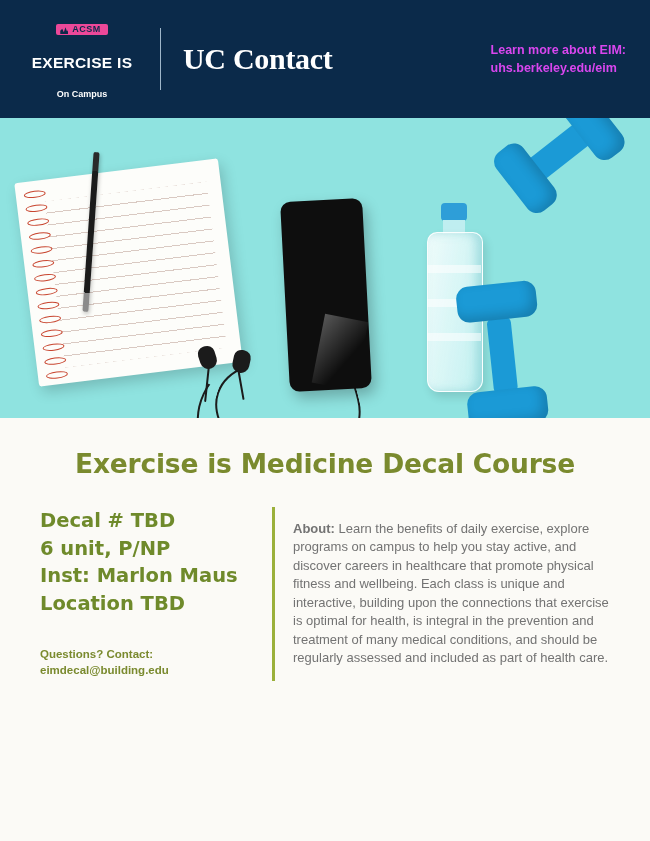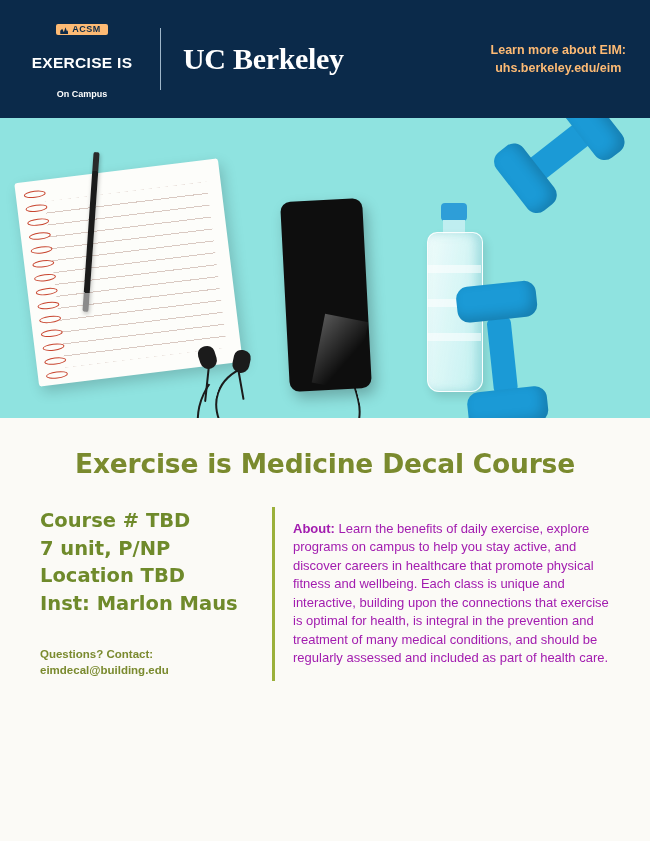--- a/index.html
+++ b/index.html
@@ -28,21 +28,21 @@
   .eim-logo {
     color: #ffffff;
     line-height: 1;
     width: 116px;
     text-align: center;
   }
   .eim-acsm {
     font-size: 9px;
     font-weight: bold;
     letter-spacing: .5px;
-    background: #fdba74;
+    background: #ec4899;
     color: #0b2a4a;
     display: inline-block;
     padding: 1px 7px 1px 16px;
     border-radius: 2px;
     position: relative;
   }
   .eim-acsm:before {
     content: "";
     position: absolute;
     left: 4px;
@@ -81,22 +81,22 @@
   }
   .uc-berkeley {
     color: #ffffff;
     font-size: 30px;
     font-weight: bold;
     letter-spacing: -.3px;
     font-family: "Liberation Serif", serif;
   }
   .header-right {
     margin-left: auto;
-    text-align: center;
-    color: #fdba74;
+    text-align: left;
+    color: #d946ef;
     font-size: 12.5px;
     font-weight: bold;
     line-height: 1.45;
   }
 
   
   .hero {
     position: relative;
     height: 300px;
     background: #8fe3e0;
@@ -320,37 +320,37 @@
     font-size: 11.5px;
     font-weight: bold;
     line-height: 1.45;
   }
   .col-right {
     flex: 1;
     border-left: 3px solid #9bb03a;
     padding-left: 18px;
   }
   .about {
-    color: #a21caf;
+    color: #737373;
     font-size: 13px;
     line-height: 1.42;
   }
   .about b { font-weight: bold; }
 </style>
 </head>
 <body>
 
 <div class="header">
   <div class="eim-logo">
     <div class="eim-acsm">ACSM</div>
     <div class="eim-line1">EXERCISE IS</div>
     <div class="eim-line3">On Campus</div>
   </div>
   <div class="divider-v"></div>
-  <div class="uc-berkeley">UC Berkeley</div>
+  <div class="uc-berkeley">UC Contact</div>
   <div class="header-right">
     <div>Learn more about EIM:</div>
     <div>uhs.berkeley.edu/eim</div>
   </div>
 </div>
 
 <div class="hero">
   <div class="notebook">
     <div class="lines"></div>
     <div class="spiral">
@@ -403,24 +403,24 @@
     <div class="head" style="left:0; top:106px; width:80px; height:36px;"></div>
   </div>
 </div>
 
 <div class="content">
   <div class="title">Exercise is Medicine Decal Course</div>
 
   <div class="cols">
     <div class="col-left">
       <div class="details">
-        <div>Course # TBD</div>
-        <div>7 unit, P/NP</div>
+        <div>Decal # TBD</div>
+        <div>6 unit, P/NP</div>
+        <div>Inst: Marlon Maus</div>
         <div>Location TBD</div>
-        <div>Inst: Marlon Maus</div>
       </div>
       <div class="questions">
         <div>Questions? Contact:</div>
         <div>eimdecal@building.edu</div>
       </div>
     </div>
 
     <div class="col-right">
       <p class="about"><b>About:</b><span> Learn the benefits of daily exercise, explore programs on campus to help you stay active, and discover careers in healthcare that promote physical fitness and wellbeing. Each class is unique and interactive, building upon the connections that exercise is optimal for health, is integral in the prevention and treatment of many medical conditions, and should be regularly assessed and included as part of health care.</span></p>
     </div>

